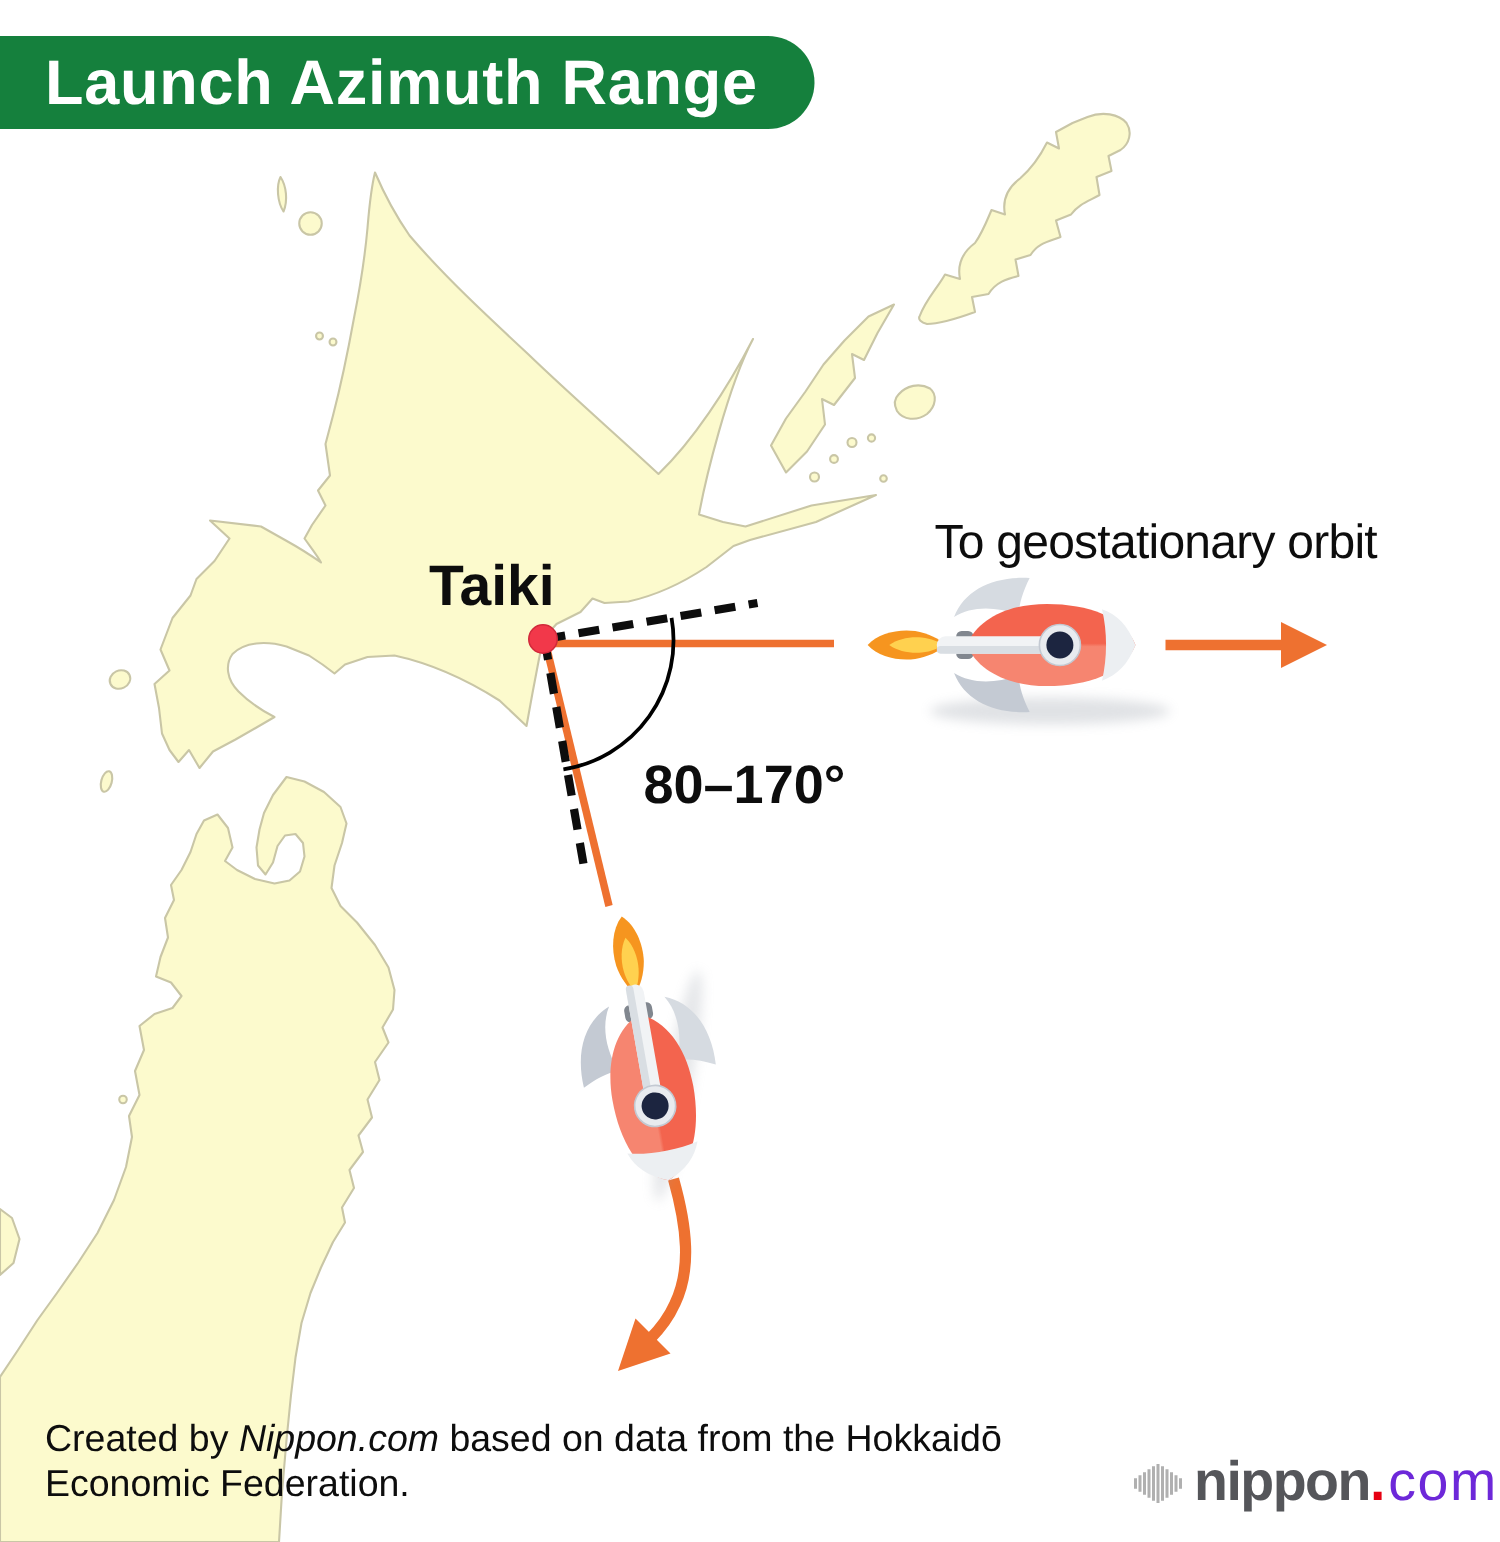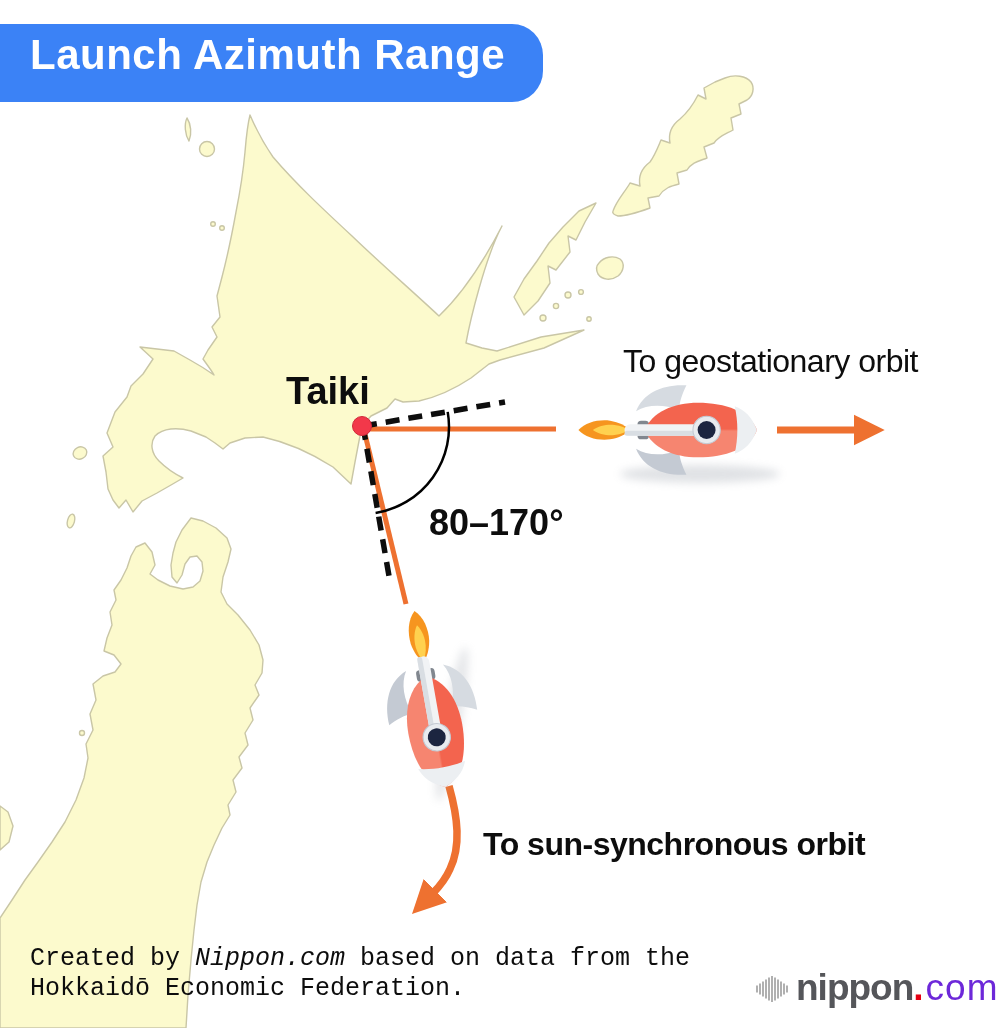--- a/index.html
+++ b/index.html
@@ -1,29 +1,29 @@
 <!DOCTYPE html>
 <html><head>
 <meta charset="utf-8">
 <style>
   html,body{margin:0;padding:0;background:#fff;}
   #stage{position:relative;width:1000px;height:1028px;background:#ffffff;overflow:hidden;
          font-family:"Liberation Sans","DejaVu Sans",sans-serif;}
   #scene{position:absolute;left:0;top:0;}
   .land{stroke:#C9C6A6;stroke-width:1.4;stroke-linejoin:round;}
   .overlay{position:absolute;color:#0d0d0d;white-space:nowrap;}
-  .title-pill{left:0;top:24px;height:78px;line-height:62px;background:#3b82f6;color:#ffffff;
+  .title-pill{left:0;top:24px;height:62px;line-height:62px;background:#15803d;color:#ffffff;
               font-size:42px;font-weight:bold;padding:0 38px 0 30px;border-radius:0 31px 31px 0;
               letter-spacing:0.5px;}
   .taiki-label{left:286px;top:370px;font-size:38px;font-weight:bold;}
   .angle-label{left:429px;top:502px;font-size:36px;font-weight:700;}
   .geo-label{left:623px;top:343px;font-size:32px;font-weight:normal;letter-spacing:-0.5px;}
   .sun-label{left:483px;top:826px;font-size:32px;font-weight:bold;letter-spacing:-0.5px;}
   .footer-credit{left:30px;top:944px;width:678px;font-size:25px;line-height:30px;
-                 font-weight:500;white-space:normal;font-family:Liberation Mono, monospace;}
+                 font-weight:500;white-space:normal;}
   .footer-credit i{font-style:italic;}
   .logo{left:756px;top:966px;height:44px;}
   .logo-bars{position:absolute;left:0;top:8px;}
   .logo-text{position:absolute;left:40px;top:0;font-size:37px;line-height:44px;}
   .logo-name{font-weight:bold;color:#55565A;letter-spacing:-1px;margin-top:40px;}
   .logo-dot{font-weight:bold;color:#E60012;}
   .logo-tld{font-weight:400;color:#6d28d9;letter-spacing:1px;margin-left:2px;}
 </style>
 </head>
 <body>
@@ -139,21 +139,20 @@
     <use href="#rocket" transform="translate(433,716) rotate(80) scale(0.72)"></use>
 
     <circle cx="362" cy="426" r="9.5" stroke="#D1293B" stroke-width="1" fill="#F2384A"></circle>
   </svg>
 
   <div class="overlay title-pill">Launch Azimuth Range</div>
 
   <div class="overlay taiki-label">Taiki</div>
   <div class="overlay angle-label">80–170°</div>
   <div class="overlay geo-label">To geostationary orbit</div>
-  <div class="overlay sun-label">To sun-synchronous orbit</div>
 
   <div class="overlay footer-credit"><span>Created by </span><i>Nippon.com</i><span> based on data from the Hokkaidō Economic Federation.</span></div>
 
   <div class="overlay logo">
     <svg class="logo-bars" width="36" height="30" viewBox="0 0 36 30">
       <g fill="#B0B0B0">
         <rect x="0" y="11.5" width="2" height="7"></rect>
         <rect x="3" y="9.5" width="2" height="11"></rect>
         <rect x="6" y="7.5" width="2" height="15"></rect>
         <rect x="9" y="5.5" width="2" height="19"></rect>

